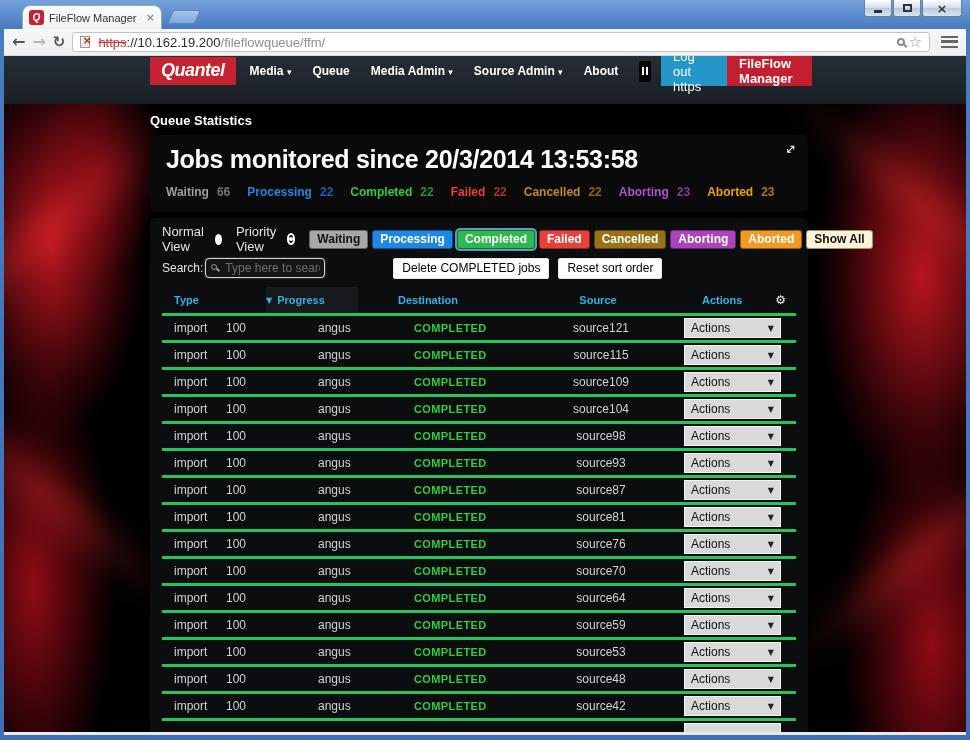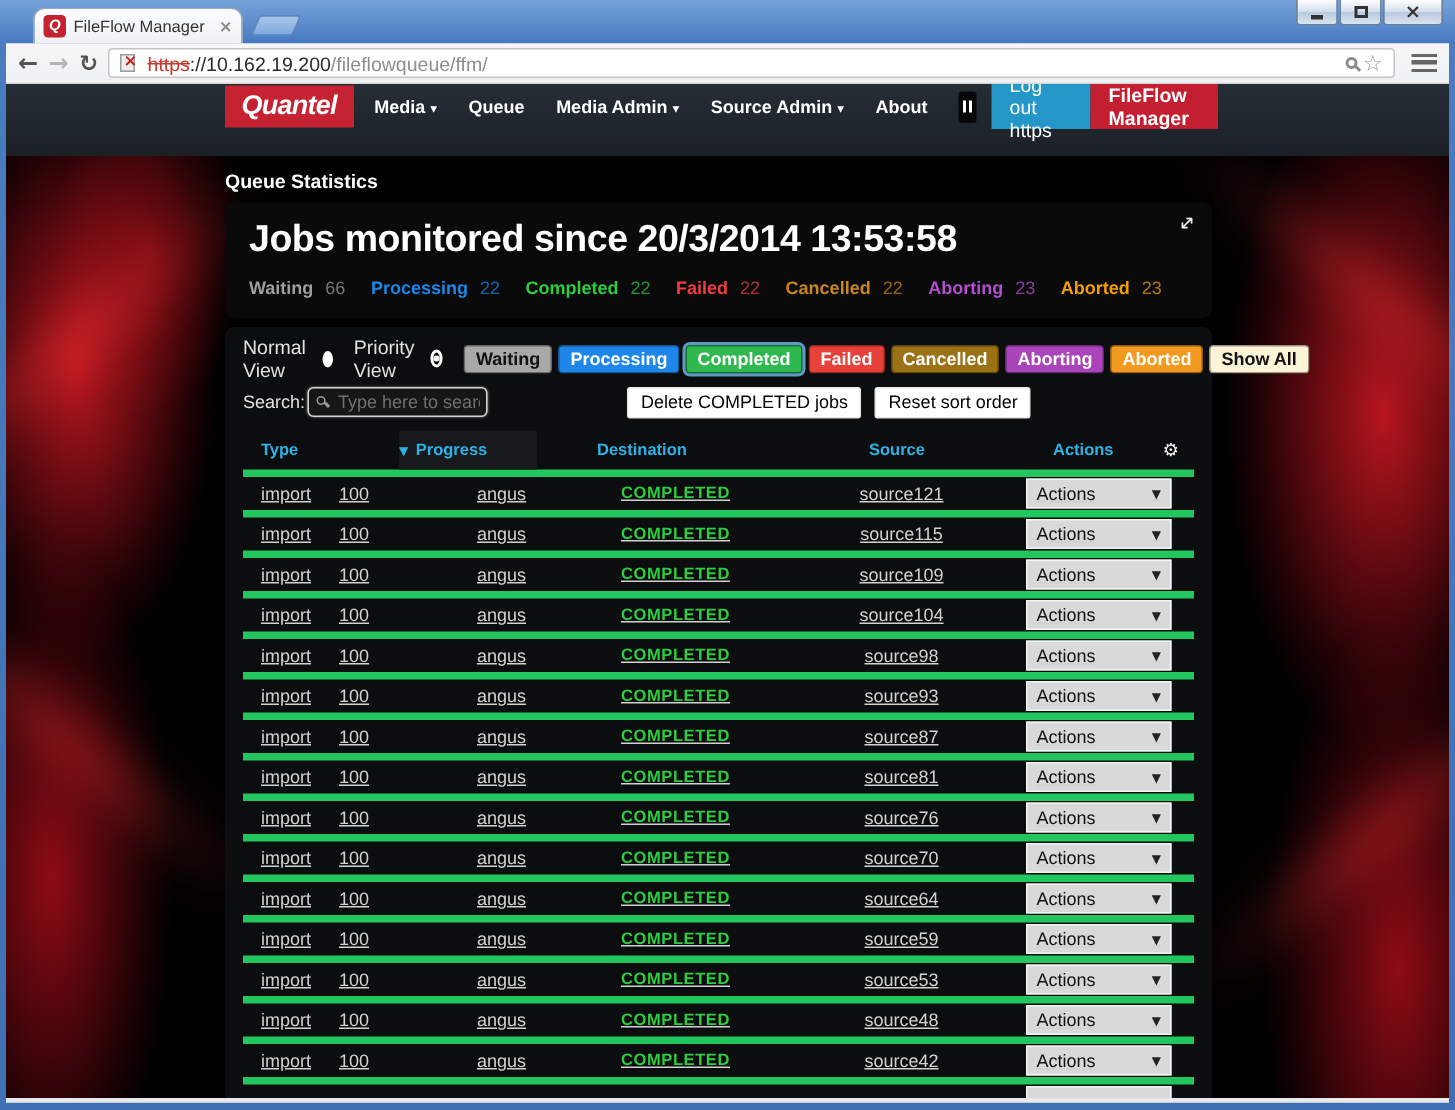--- a/index.html
+++ b/index.html
@@ -95,21 +95,21 @@
   .st2 { margin-top:10px; }
 
   .stats-panel { position:relative; margin-top:7px; background:#0a0a0b; border-radius:6px;
                  padding:10px 16px 13px; }
   .expand-icon { position:absolute; top:7px; right:12px; color:#eee; font-size:13px;
                  transform:rotate(45deg); }
   .stats-title { color:#fff; font-size:25px; font-weight:bold; letter-spacing:-0.3px; }
   .stats-row { margin-top:11px; display:flex; align-items:center; }
   .stat-item { display:flex; align-items:center; margin-right:17px; }
   .stat-label { font-size:12px; font-weight:bold; }
-  .stat-value { font-size:12px; font-weight:normal; opacity:.72; margin-left:8px; }
+  .stat-value { font-size:12px; font-weight:bold; opacity:.72; margin-left:8px; }
 
   .queue-panel { margin-top:6px; background:#0c0d0e; border-radius:6px 6px 0 0;
                  padding:11px 12px 0 12px; min-height:460px; }
   .ctl-row1 { display:flex; align-items:center; height:20px; }
   .view-opt { display:flex; align-items:center; color:#e2e2e2; font-size:13px; margin-right:14px; gap:7px; }
   .radio-filled { width:11px; height:11px; border-radius:50%; background:#fff; }
   .radio-ring { width:12px; height:12px; border-radius:50%; border:2px solid #fff; position:relative; }
   .radio-ring::after { content:""; position:absolute; width:4px; height:4px; border-radius:50%;
                        background:#fff; left:50%; top:50%; transform:translate(-50%,-50%); }
   .filters { margin-left:auto; display:flex; gap:4px; }
@@ -123,32 +123,32 @@
   .search-wrap .smag { position:absolute; left:6px; top:6px; width:6px; height:6px;
                        border:1.6px solid #9a9a9a; border-radius:50%; }
   .search-wrap .smag::after { content:""; position:absolute; width:1.6px; height:4px; background:#9a9a9a;
                               right:-2px; bottom:-3px; transform:rotate(-45deg); }
   .search-input { width:120px; height:20px; background:#161616; border:1px solid #d6d6d6;
                   border-radius:4px; padding:0 4px 0 19px; color:#bbb; font-size:12px;
                   box-shadow:0 0 2px rgba(255,255,255,.45); outline:none; }
   .search-input::placeholder { color:#6f6f6f; }
   .white-btn { background:#fff; color:#000; font-size:12px; padding:2px 8px 3px; border-radius:2px;
                border:1px solid #e8e8e8; white-space:nowrap; }
-  .btn-del { margin-left:93px; }
+  .btn-del { margin-left:68px; }
   .btn-reset { margin-left:9px; }
 
   .qtable { margin-top:8px; }
   .grid-cols { display:grid; grid-template-columns:52px 92px 96px 128px 118px 1fr; padding-left:12px; }
   .thead { position:relative; height:26px; align-items:stretch;gap:40px; }
   .th { color:#2eb3e6; font-size:11px; font-weight:bold; display:flex; align-items:center; gap:5px; }
   .th.sorted { background:#17191d; }
   .sort-tri { font-size:8px; }
   .th-source { justify-content:center; }
   .gear { position:absolute; right:10px; top:7px; color:#f2f2f2; font-size:12px; line-height:1; }
-  .trow { height:27px; border-top:5px solid #22c55e; align-items:center; color:#d2d2d2; font-size:12px;text-decoration:underline; }
+  .trow { height:27px; border-top:3px solid #22c55e; align-items:center; color:#d2d2d2; font-size:12px; }
   .cell-status { color:#2ecc40; font-weight:bold; font-size:11px; letter-spacing:.4px; }
   .cell-source { text-align:center; }
   .cell-actions { display:flex; justify-content:flex-end; padding-right:15px; }
   .sel { width:97px; height:20px; background:#d9d9d9; border:1px solid #f4f4f4;
          display:flex; align-items:center; justify-content:space-between; padding:0 6px;
          color:#111; font-size:12px; }
   .sel .arr { font-size:8px; color:#222; }
 
   .bottom-strip { height:3px; background:#e9e9e9; }
 </style>

